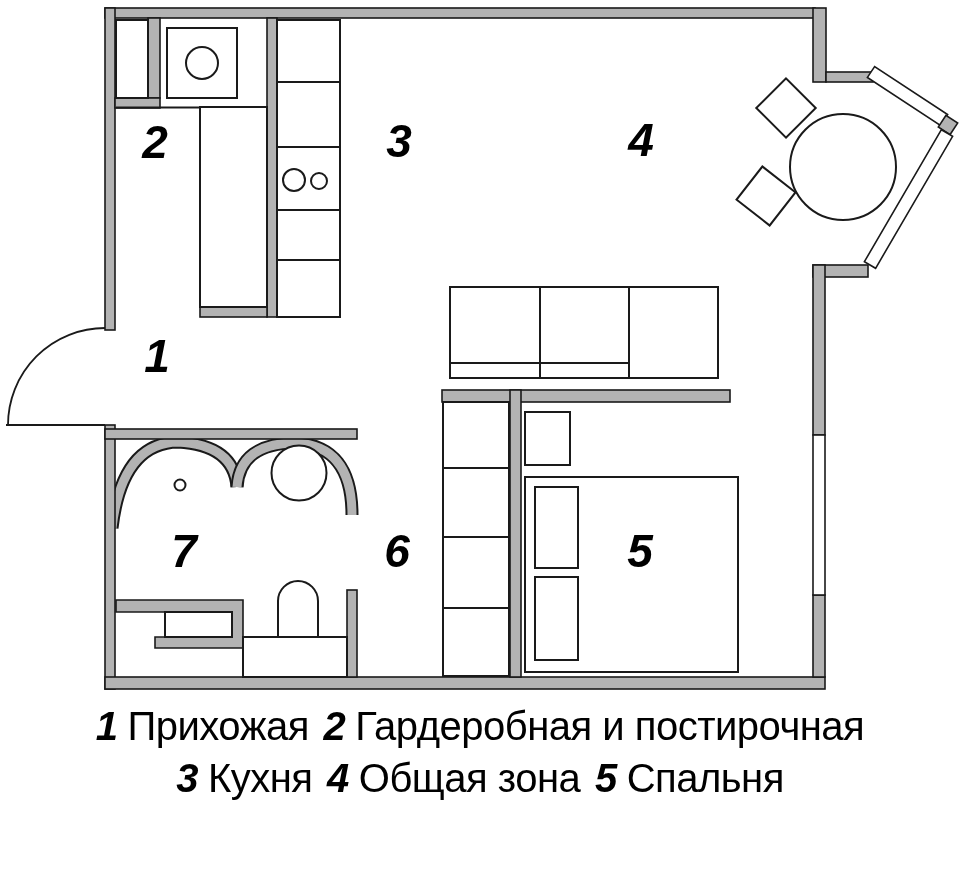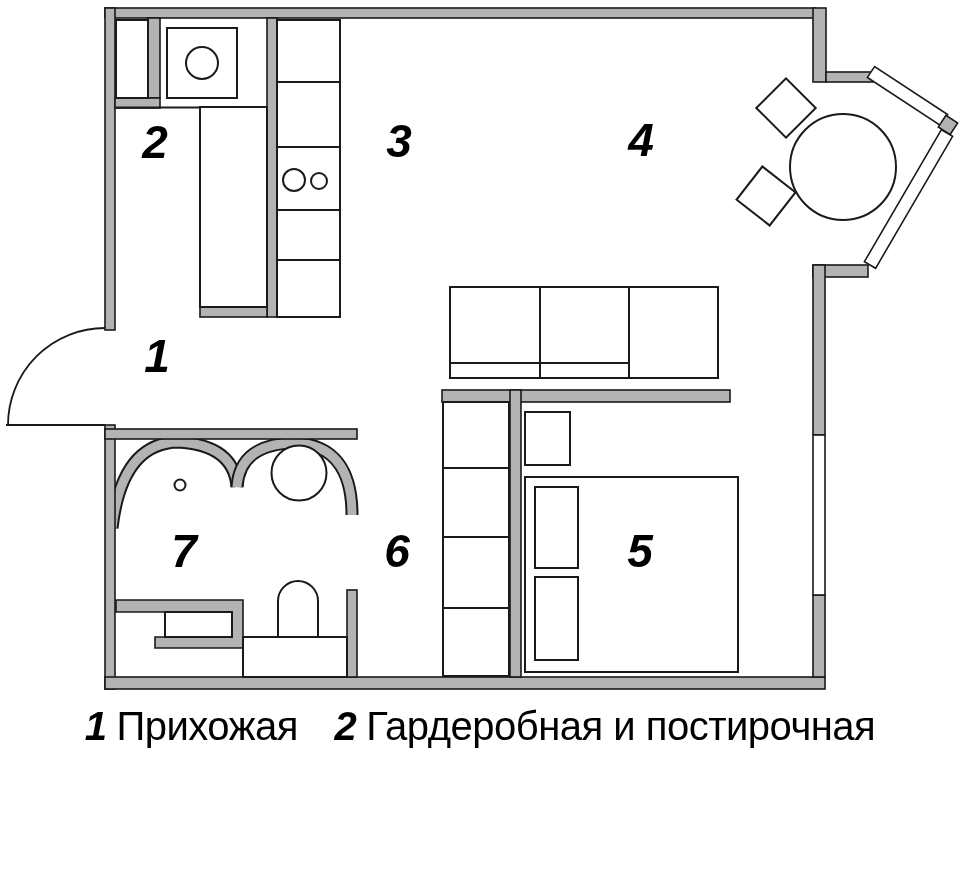--- a/index.html
+++ b/index.html
@@ -20,21 +20,21 @@
     font-family:"Liberation Sans", sans-serif;
     font-size:46px;font-weight:bold;font-style:italic;
     fill:#000000;text-anchor:middle;
   }
   
   .legend{
     position:absolute;left:0;top:700px;width:960px;text-align:center;
     color:#000000;font-size:40px;letter-spacing:-0.5px;
   }
   .legend-row{line-height:52px;height:52px;white-space:nowrap;}
-  .legend-entry{display:inline-block;margin:0 13px;}
+  .legend-entry{display:inline-block;margin:0 2px;}
   .legend-num{font-weight:bold;font-style:italic;margin-right:10px;}
   .legend-name{font-weight:normal;}
 </style>
 </head>
 <body>
 
 <div class="stage">
 
   <svg class="plan-svg" width="960" height="700" viewBox="0 0 960 700">
 
@@ -138,15 +138,26 @@
 
   <div class="legend">
     <div class="legend-row">
       <span class="legend-entry">
         <span class="legend-num">1</span><span class="legend-name">Прихожая</span>
       </span>
       <span class="legend-entry">
         <span class="legend-num">2</span><span class="legend-name">Гардеробная и постирочная</span>
       </span>
     </div>
+    <div class="legend-row">
+      <span class="legend-entry">
+        <span class="legend-num">3</span><span class="legend-name">Кухня</span>
+      </span>
+      <span class="legend-entry">
+        <span class="legend-num">4</span><span class="legend-name">Общая зона</span>
+      </span>
+      <span class="legend-entry">
+        <span class="legend-num">5</span><span class="legend-name">Спальня</span>
+      </span>
+    </div>
   </div>
 
 </div>
 
 </body></html>

